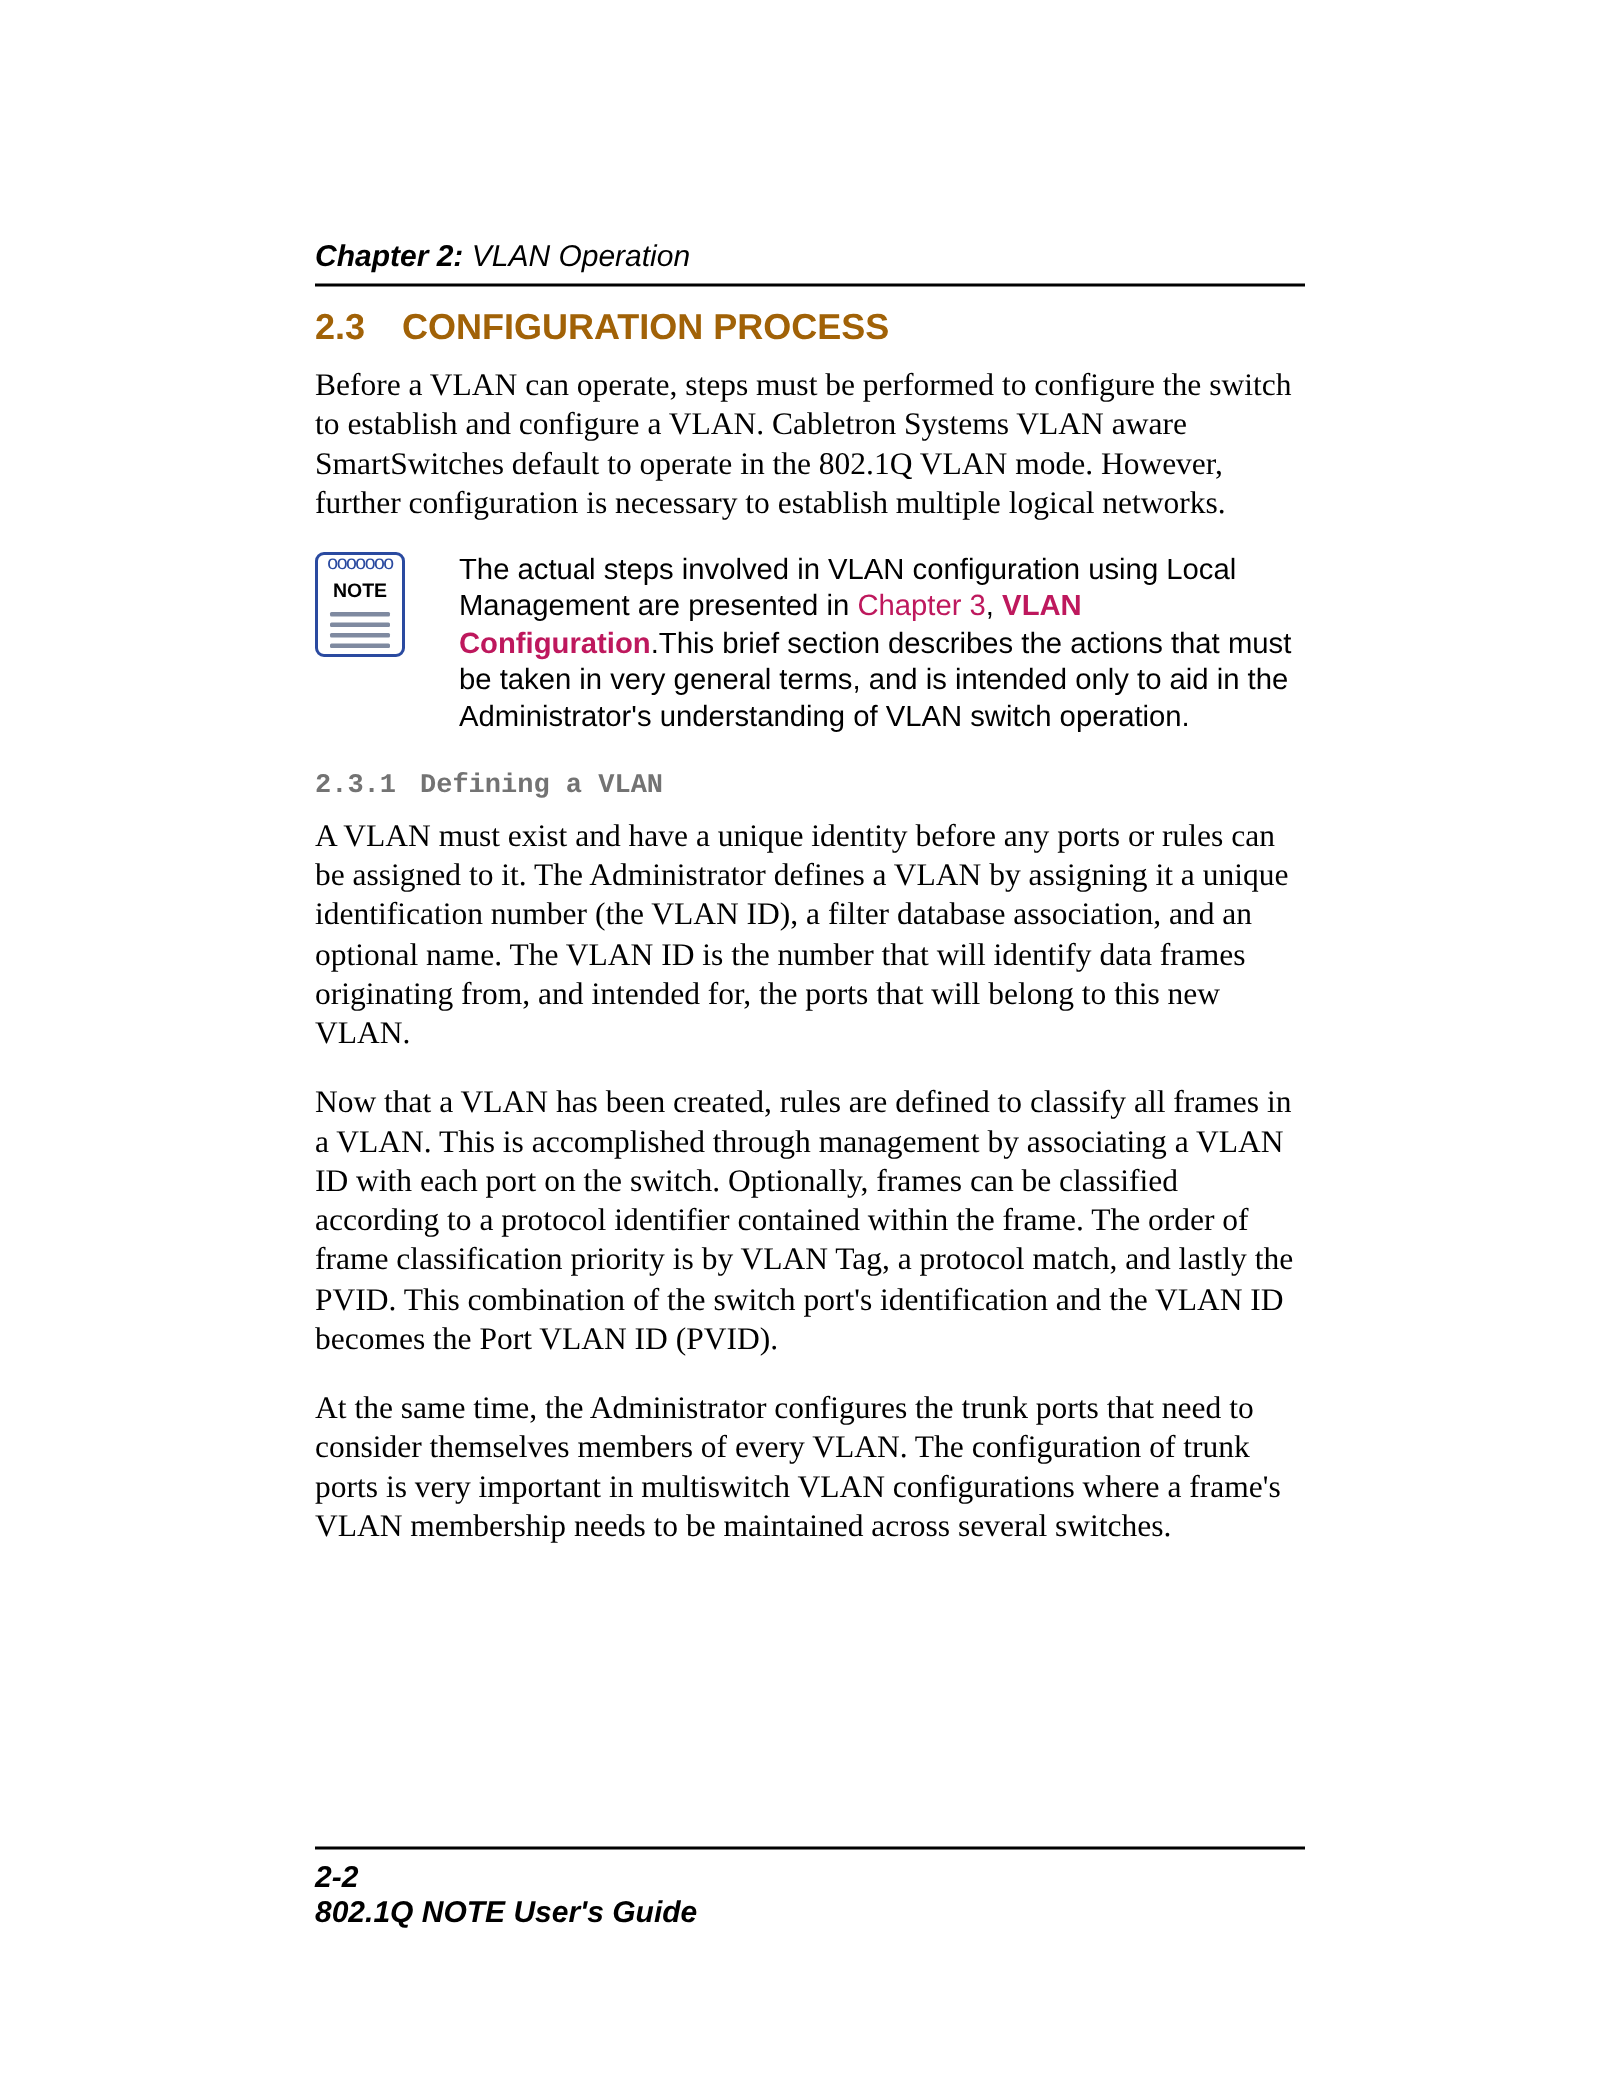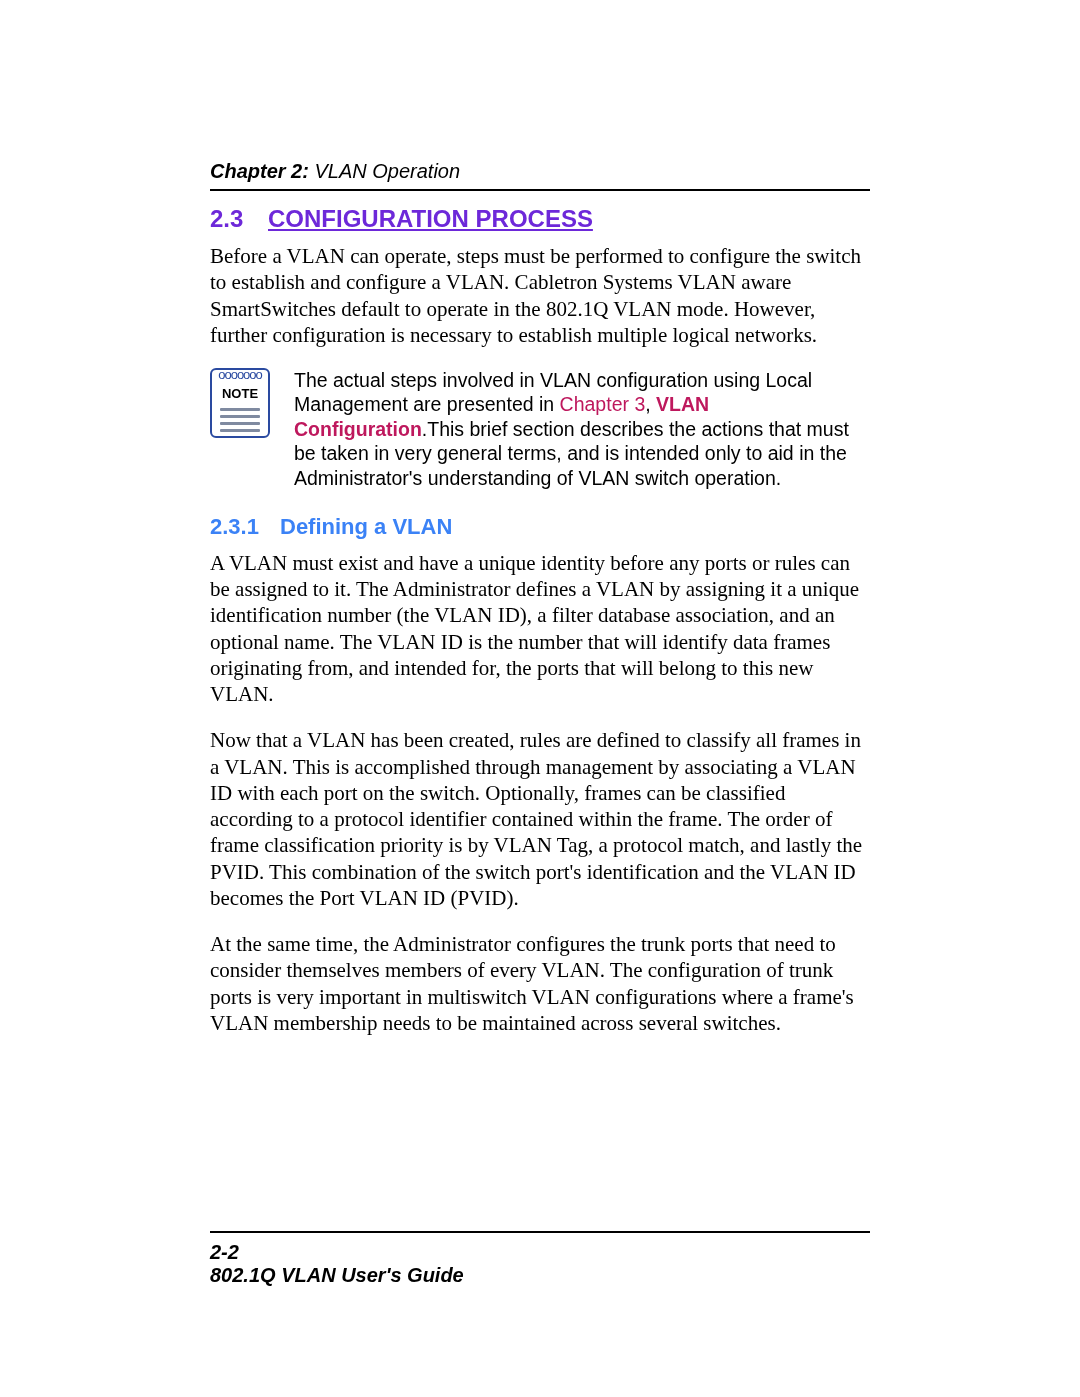--- a/index.html
+++ b/index.html
@@ -26,36 +26,35 @@
   }
   .running-head .bold { font-weight: bold; }
   .hr {
     border: none;
     border-top: 2px solid #000;
     margin: 0 0 14px 0;
   }
   .h1 {
     font-family: Arial, Helvetica, sans-serif;
     font-weight: bold;
-    color: #6d28d9;
+    color: #a16207;
     font-size: 24px;
     margin: 0 0 10px 0;
-    text-decoration: underline;
   }
   .h1 .secno { display: inline-block; width: 58px; }
   .body {
     font-size: 21px;
     line-height: 1.25;
     margin: 0 0 20px 0;
     text-align: left;
   }
   .note-block {
     display: flex;
     align-items: flex-start;
-    gap: 24px;
+    gap: 36px;
     margin: 8px 0 24px 0;
   }
   .note-icon {
     flex: 0 0 60px;
     width: 60px;
     height: 70px;
     border: 2px solid #2a4aa0;
     border-radius: 6px;
     box-sizing: border-box;
     position: relative;
@@ -99,24 +98,24 @@
   }
   .note-text {
     font-family: Arial, Helvetica, sans-serif;
     font-size: 19.5px;
     line-height: 1.25;
     flex: 1;
   }
   .green-link { color: #be185d; }
   .green-link.bold { font-weight: bold; }
   .h2 {
-    font-family: Liberation Sans, sans-serif;
+    font-family: Liberation Mono, monospace;
     font-weight: bold;
-    color: #3b82f6;
-    font-size: 22px;
+    color: #737373;
+    font-size: 18px;
     margin: 12px 0 10px 0;
   }
   .h2 .secno { display: inline-block; width: 70px; }
   .footer {
     position: absolute;
     left: 210px;
     right: 210px;
     bottom: 110px;
     border-top: 2px solid #000;
     padding-top: 8px;
@@ -163,15 +162,15 @@
   <h3 class="h2">
     <span class="secno">2.3.1</span><span>Defining a VLAN</span>
   </h3>
   <p class="body">A VLAN must exist and have a unique identity before any ports or rules can be assigned to it. The Administrator defines a VLAN by assigning it a unique identification number (the VLAN ID), a filter database association, and an optional name. The VLAN ID is the number that will identify data frames originating from, and intended for, the ports that will belong to this new VLAN.</p>
 
   <p class="body">Now that a VLAN has been created, rules are defined to classify all frames in a VLAN. This is accomplished through management by associating a VLAN ID with each port on the switch. Optionally, frames can be classified according to a protocol identifier contained within the frame. The order of frame classification priority is by VLAN Tag, a protocol match, and lastly the PVID. This combination of the switch port's identification and the VLAN ID becomes the Port VLAN ID (PVID).</p>
   <p class="body">At the same time, the Administrator configures the trunk ports that need to consider themselves members of every VLAN. The configuration of trunk ports is very important in multiswitch VLAN configurations where a frame's VLAN membership needs to be maintained across several switches.</p>
 
   <div class="footer">
     <span>2-2</span>
-    <span>802.1Q VLAN User's Guide</span>
+    <span>802.1Q NOTE User's Guide</span>
   </div>
 </div>
 
 </body></html>

